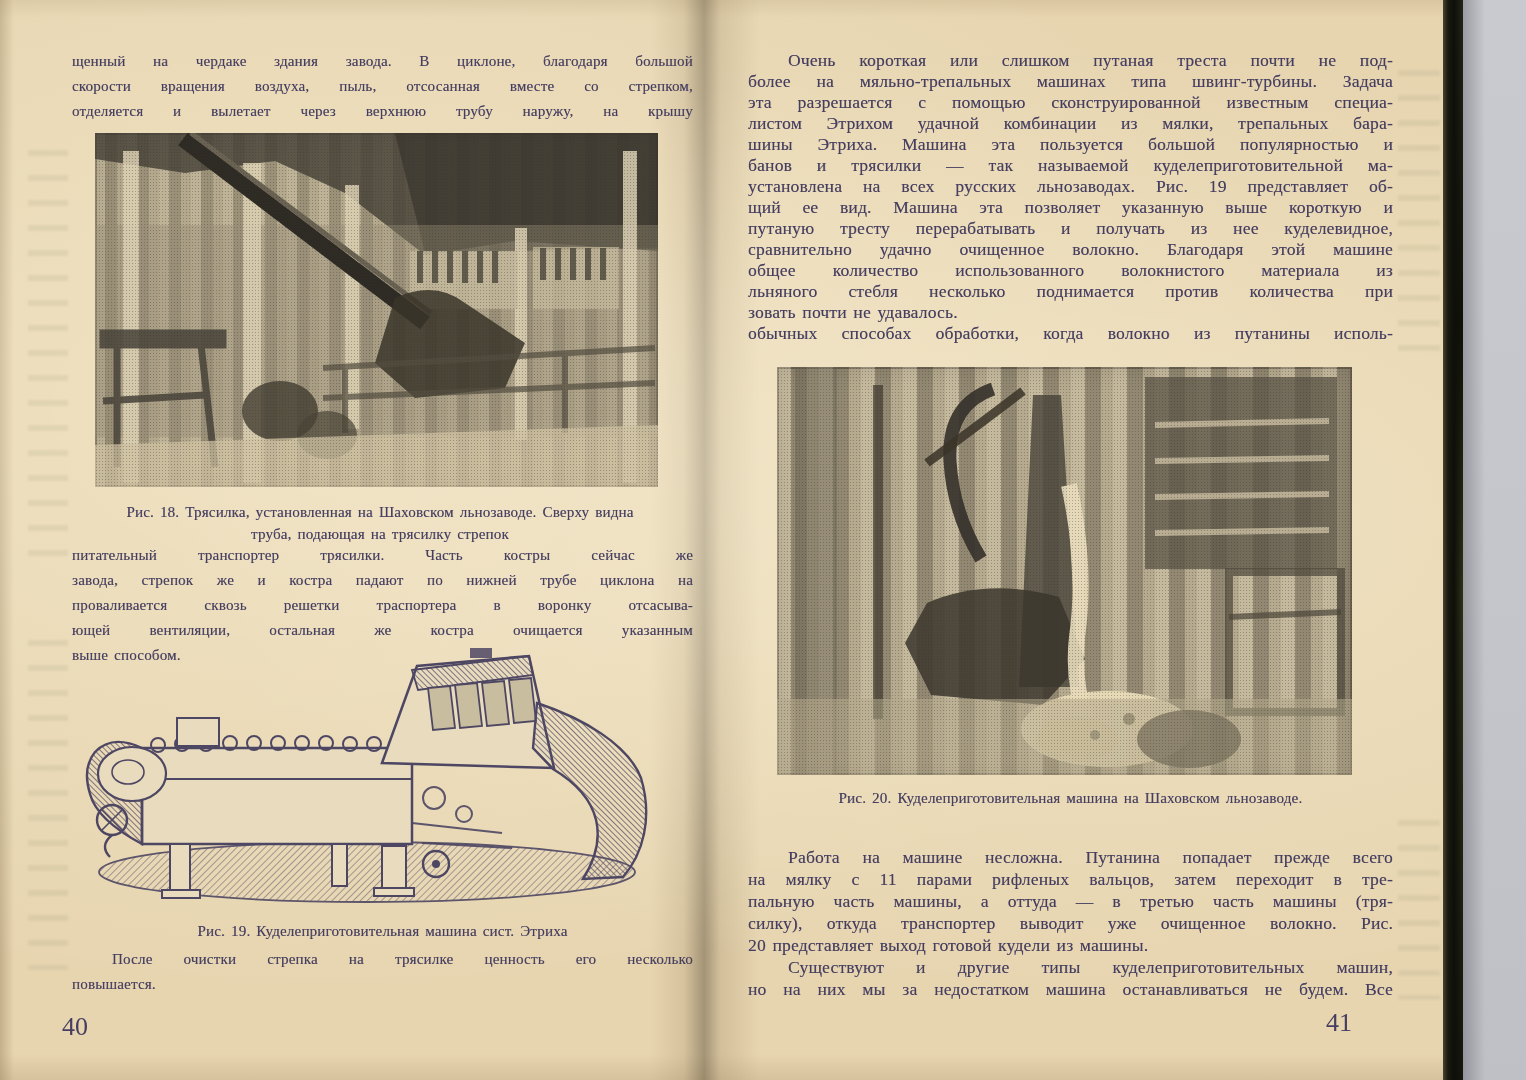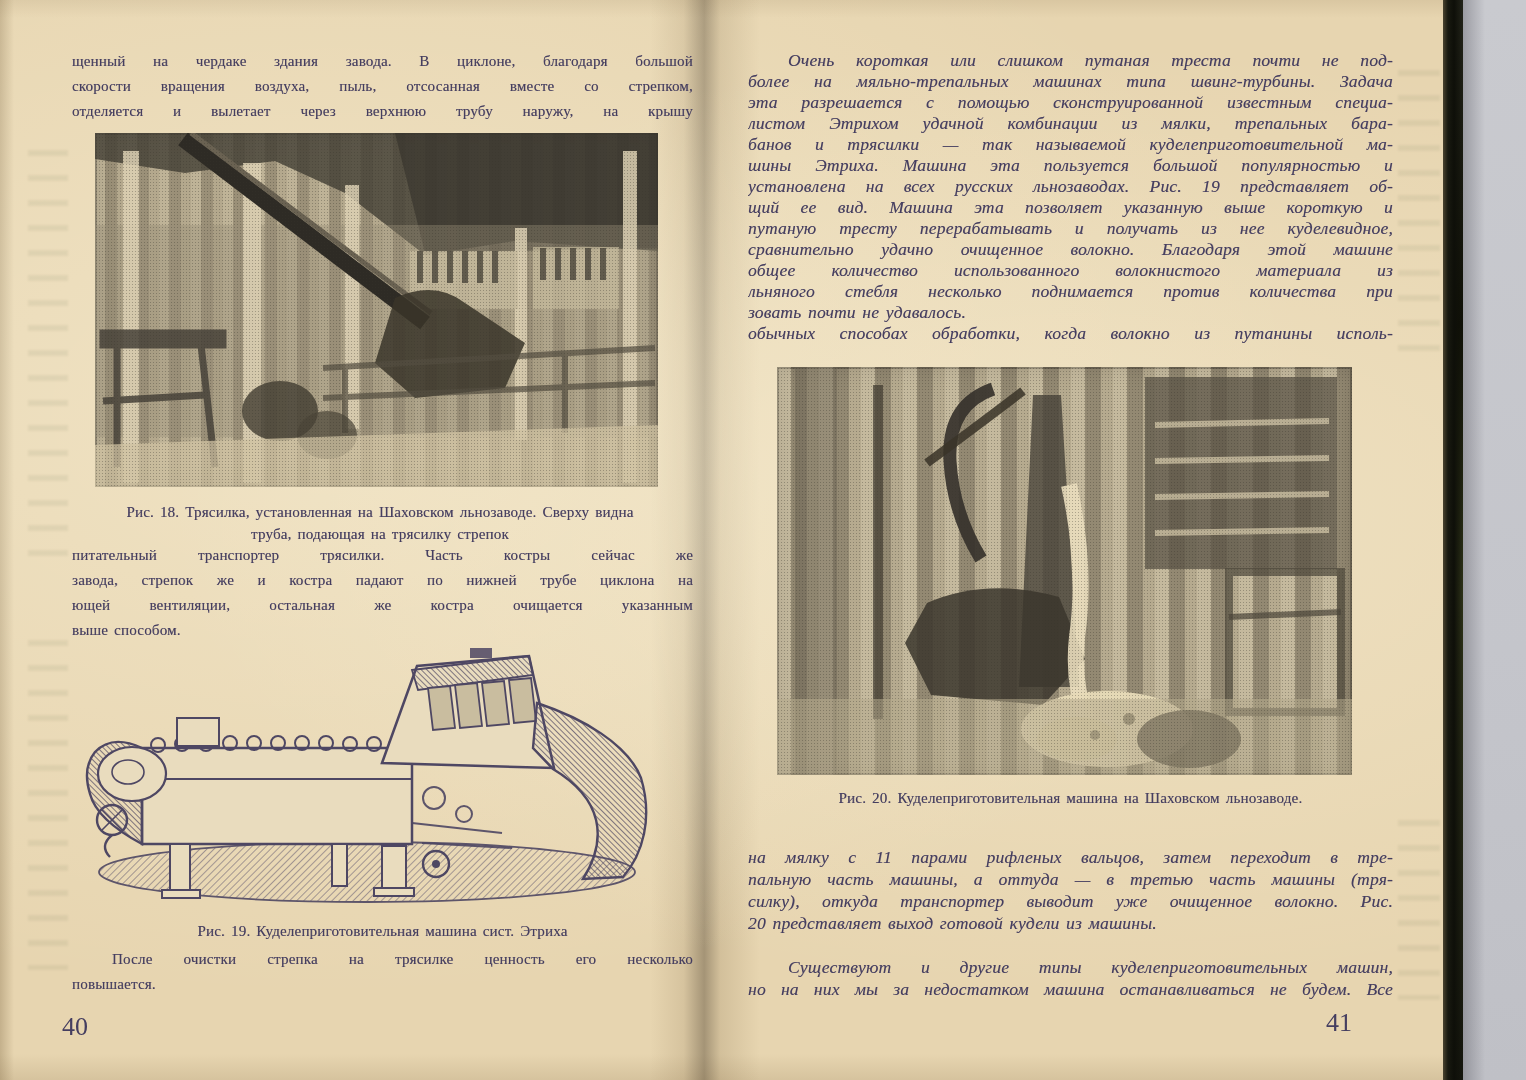--- a/index.html
+++ b/index.html
@@ -24,21 +24,21 @@
     background-blend-mode:normal;}
   .scanner-shade{position:absolute;left:1463px;top:0;width:22px;height:1080px;
     background:linear-gradient(90deg,rgba(70,70,80,.35),transparent);}
   
   .para{position:absolute;color:#453e60;text-shadow:.3px .3px 0 rgba(69,62,96,.45);
         word-spacing:2px;letter-spacing:.2px;}
   .lp{font-size:15px;}
   .rp{font-size:17.5px;}
   .tl{text-align:left;overflow:hidden;}
   .lp .tl{height:25px;line-height:25px;}
-  .rp .tl{height:21px;line-height:21px;font-style:italic;}
+  .rp .tl{height:21px;line-height:21px;}
   .p1 .tl,.p2 .tl{height:22px;line-height:22px;}
   .j{text-align:justify;}
   .j::after{content:"";display:inline-block;width:100%;height:0;}
   .ind{text-indent:40px;}
   .caption{text-align:center;font-size:15px;}
   .caption .cl{line-height:21.5px;}
   .pagenum{position:absolute;color:#453e60;font-size:26px;}
   
   .photo{position:absolute;background-color:#b1a58a;
      box-shadow:inset 0 0 0 2px rgba(62,57,46,.55), inset 0 0 22px rgba(62,57,46,.3);}
@@ -125,20 +125,21 @@
   </div>
 
   <div class="para lp caption" style="left:80px;top:502px;width:600px">
     <div class="cl">Рис. 18. Трясилка, установленная на Шаховском льнозаводе. Сверху видна</div>
     <div class="cl">труба, подающая на трясилку стрепок</div>
   </div>
 
   <div class="para lp" style="left:72px;top:543px;width:621px">
     <div class="tl j">питательный транспортер трясилки. Часть костры сейчас же</div>
     <div class="tl j">завода, стрепок же и костра падают по нижней трубе циклона на</div>
+    <div class="tl j">проваливается сквозь решетки траспортера в воронку отсасыва-</div>
     <div class="tl j">ющей вентиляции, остальная же костра очищается указанным</div>
     <div class="tl">выше способом.</div>
   </div>
 
   <div class="illus" style="left:82px;top:648px;width:578px;height:260px">
     <svg viewBox="0 0 578 260" width="578" height="260">
       <defs>
         <pattern id="h1" width="5" height="5" patternUnits="userSpaceOnUse" patternTransform="rotate(45)">
           <line x1="0" y1="0" x2="0" y2="5" stroke="#564e6b" stroke-width="1.1"></line>
         </pattern>
@@ -207,22 +208,22 @@
     <div class="tl">повышается.</div>
   </div>
 
   <div class="pagenum" style="left:62px;top:1012px">40</div>
 
   <div class="para rp" style="left:748px;top:50px;width:645px">
     <div class="tl j ind">Очень короткая или слишком путаная треста почти не под-</div>
     <div class="tl j">более на мяльно-трепальных машинах типа швинг-турбины. Задача</div>
     <div class="tl j">эта разрешается с помощью сконструированной известным специа-</div>
     <div class="tl j">листом Этрихом удачной комбинации из мялки, трепальных бара-</div>
+    <div class="tl j">шины Этриха. Машина эта пользуется большой популярностью и</div>
     <div class="tl j">банов и трясилки — так называемой куделеприготовительной ма-</div>
-    <div class="tl j">шины Этриха. Машина эта пользуется большой популярностью и</div>
     <div class="tl j">установлена на всех русских льнозаводах. Рис. 19 представляет об-</div>
     <div class="tl j">щий ее вид. Машина эта позволяет указанную выше короткую и</div>
     <div class="tl j">путаную тресту перерабатывать и получать из нее куделевидное,</div>
     <div class="tl j">сравнительно удачно очищенное волокно. Благодаря этой машине</div>
     <div class="tl j">общее количество использованного волокнистого материала из</div>
     <div class="tl j">льняного стебля несколько поднимается против количества при</div>
     <div class="tl">зовать почти не удавалось.</div>
     <div class="tl j">обычных способах обработки, когда волокно из путанины исполь-</div>
   </div>
 
@@ -251,20 +252,21 @@
       <circle cx="318" cy="368" r="5" fill="#55503f" opacity="0.6"></circle>
       <path d="M0,332 H575 V408 H0 Z" fill="#b5a98d" opacity="0.55"></path>
     </svg>
   </div>
 
   <div class="para rp caption" style="left:748px;top:788px;width:645px">
     <div class="cl">Рис. 20. Куделеприготовительная машина на Шаховском льнозаводе.</div>
   </div>
 
   <div class="para rp p1" style="left:748px;top:846px;width:645px">
+    <div class="tl j ind">Работа на машине несложна. Путанина попадает прежде всего</div>
     <div class="tl j">на мялку с 11 парами рифленых вальцов, затем переходит в тре-</div>
     <div class="tl j">пальную часть машины, а оттуда — в третью часть машины (тря-</div>
     <div class="tl j">силку), откуда транспортер выводит уже очищенное волокно. Рис.</div>
     <div class="tl">20 представляет выход готовой кудели из машины.</div>
   </div>
 
   <div class="para rp p2" style="left:748px;top:956px;width:645px">
     <div class="tl j ind">Существуют и другие типы куделеприготовительных машин,</div>
     <div class="tl j">но на них мы за недостатком машина останавливаться не будем. Все</div>
   </div>

